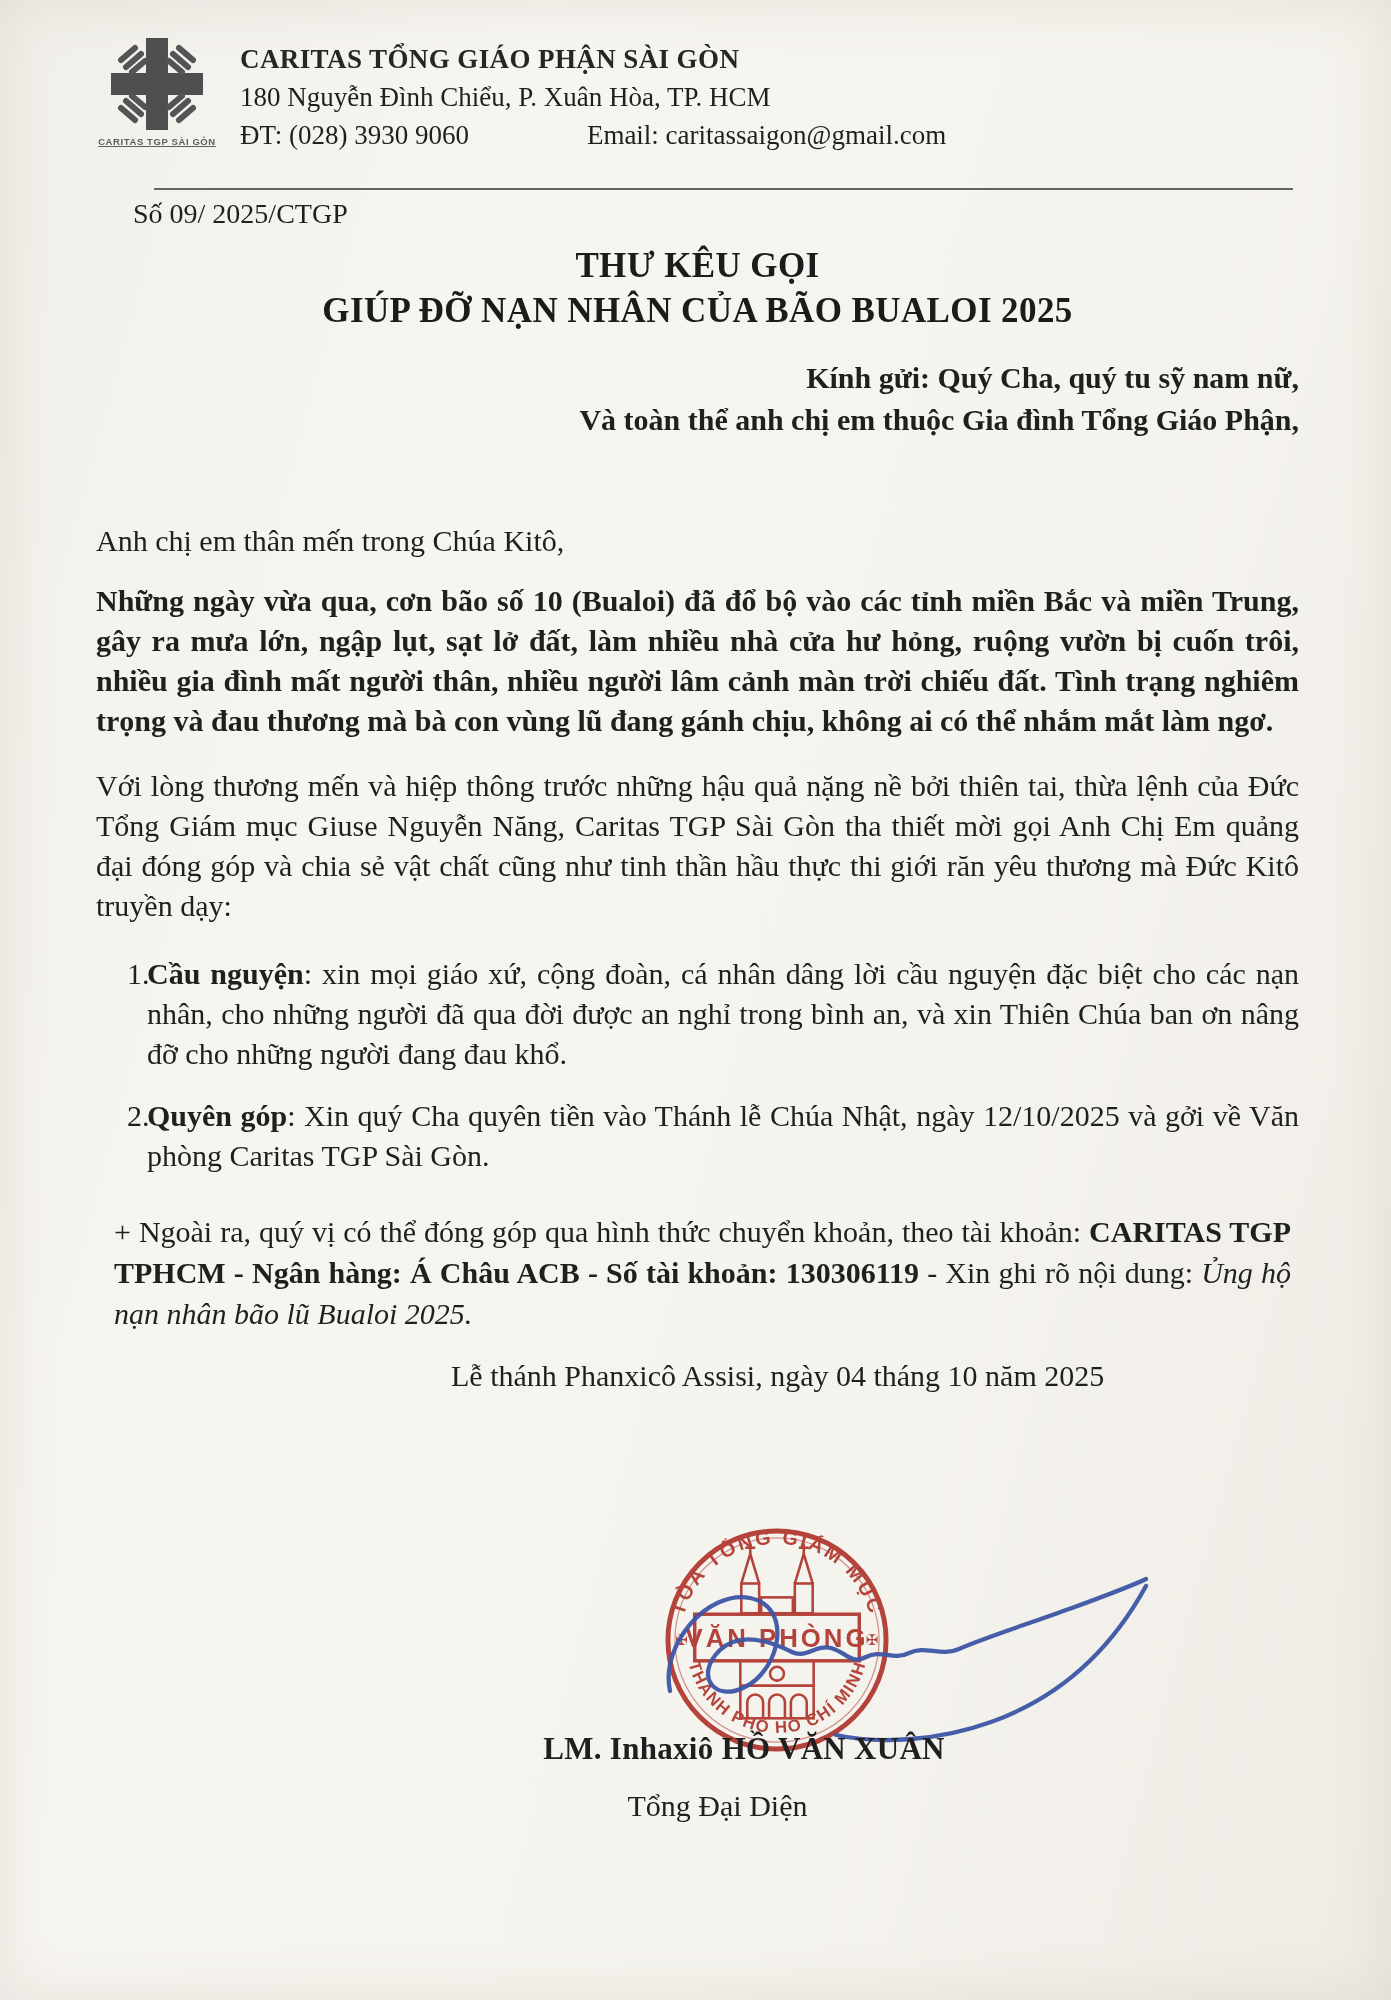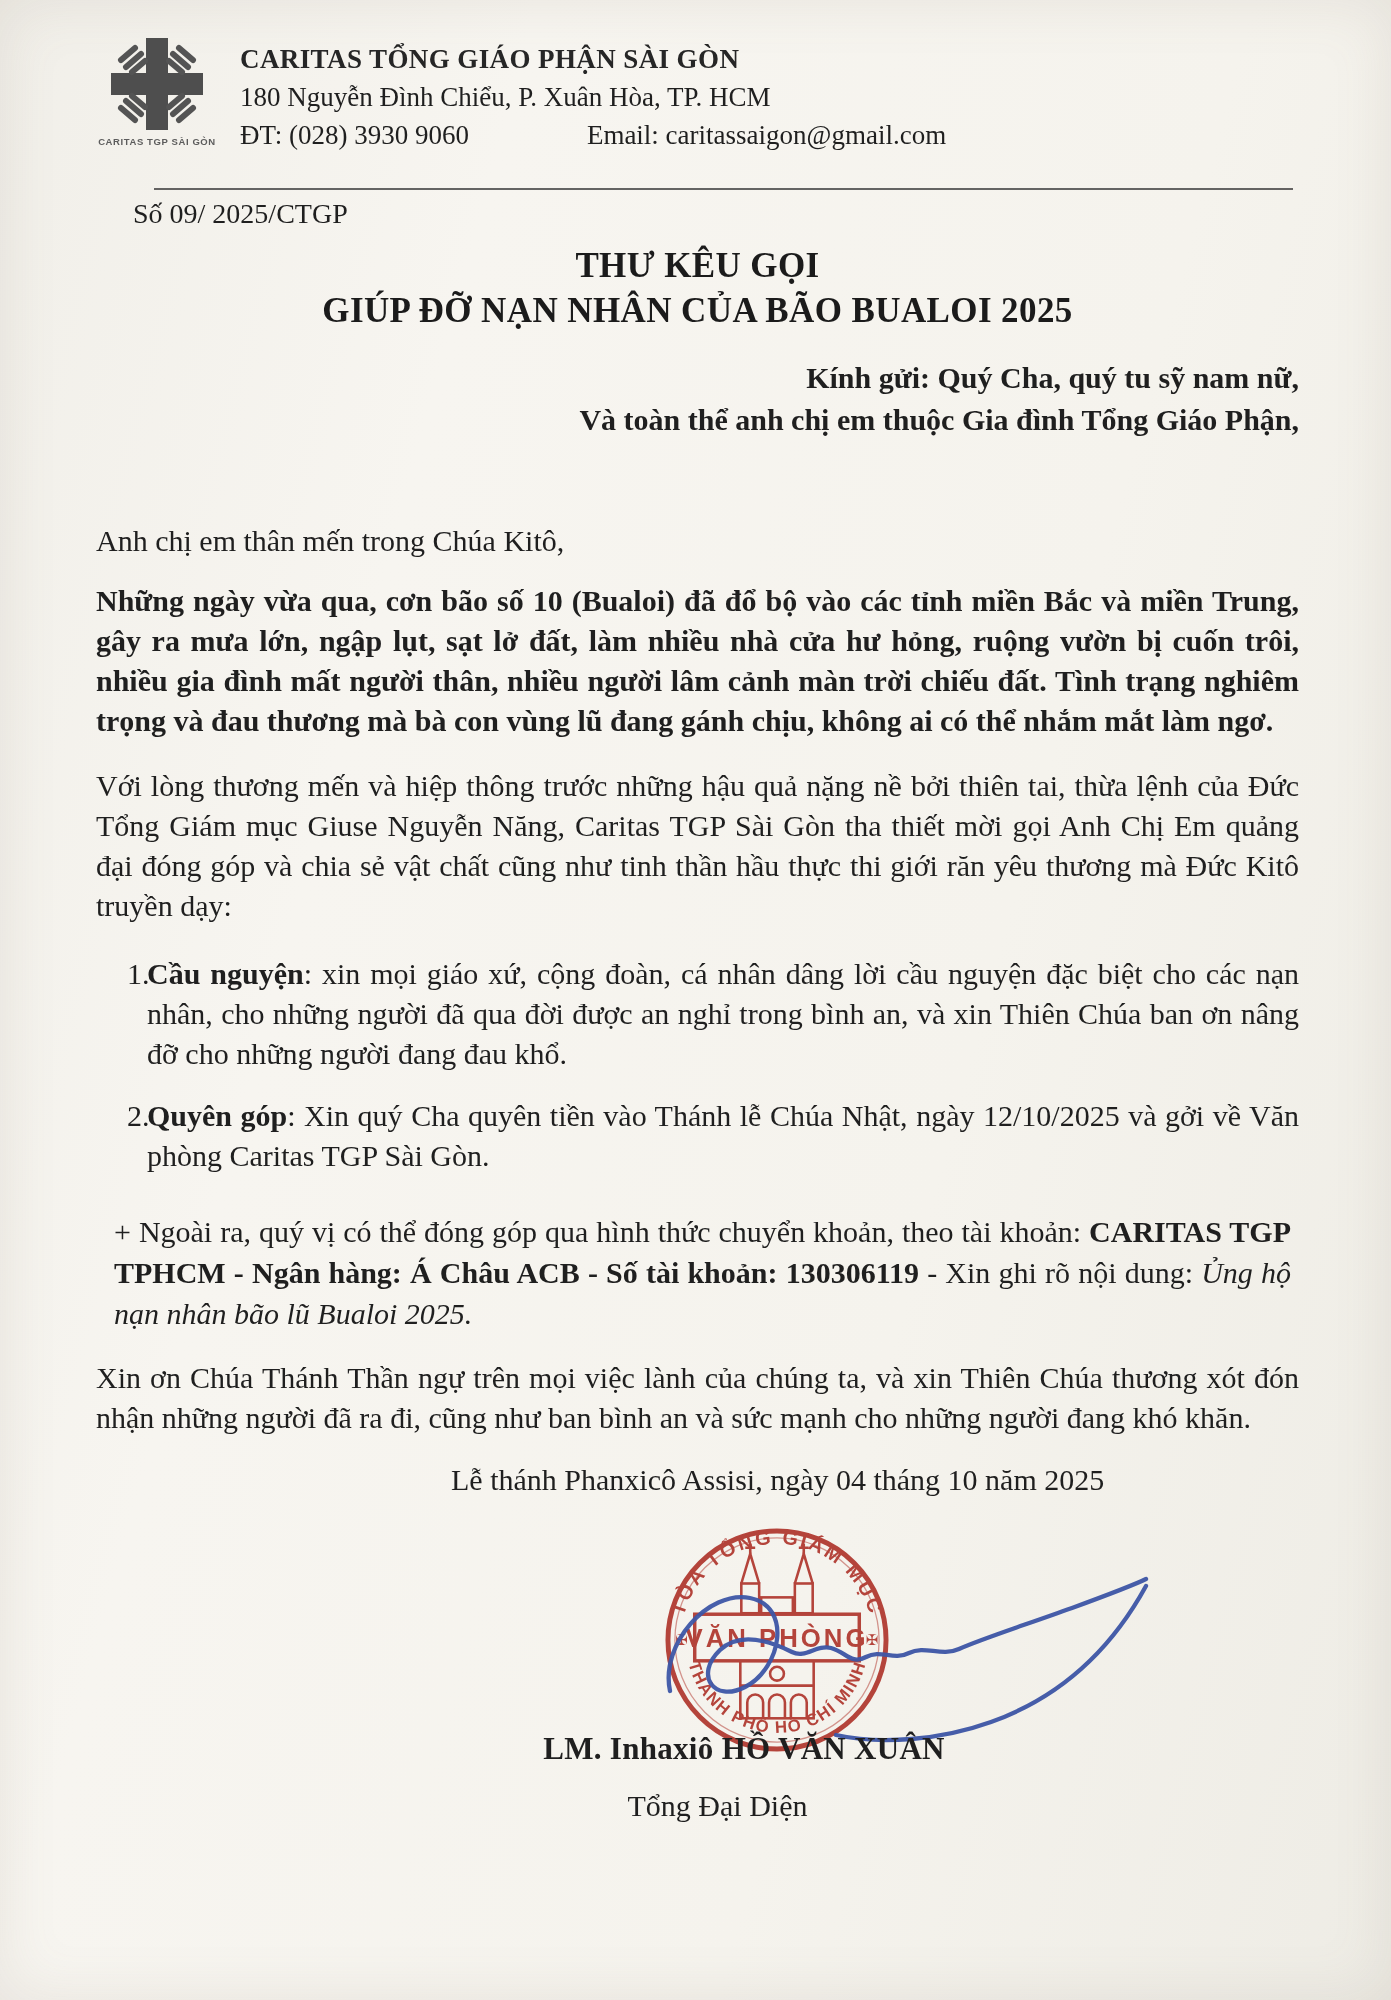--- a/index.html
+++ b/index.html
@@ -10,21 +10,21 @@
     box-shadow:inset 0 0 60px rgba(120,110,90,.12);
     font-family:"Liberation Serif","DejaVu Serif",serif;
     color:#1f1f1f;
     overflow:hidden;
   }
   .content{padding:34px 92px 0 96px;}
   
   .header{display:flex;gap:24px;align-items:flex-start;margin-left:2px;}
   .logo-box{width:118px;flex:none;text-align:center;}
   .logo-box svg{display:block;margin:0 auto;}
-  .logo-caption{font-family:"Liberation Sans","DejaVu Sans",sans-serif;font-size:9.5px;font-weight:bold;letter-spacing:.6px;color:#5c5c5c;margin-top:2px;white-space:nowrap;}
+  .logo-caption{font-family:"Liberation Sans","DejaVu Sans",sans-serif;font-size:9.5px;font-weight:bold;letter-spacing:.6px;color:#5c5c5c;margin-top:2px;white-space:nowrap;text-decoration:underline;}
   .header-text{padding-top:6px;font-size:27px;line-height:38px;}
   .org-name{font-weight:bold;letter-spacing:.4px;color:#262626;}
   .contact-row{display:flex;gap:118px;}
   
   .rule{border:0;border-top:2.5px solid #4a4a4a;margin:34px 6px 0 58px;opacity:.85;}
   .ref-number{margin:8px 0 0 37px;font-size:28px;}
   
   .title{margin-top:13px;text-align:center;font-weight:bold;font-size:35px;line-height:45px;letter-spacing:.4px;color:#1b1b1b;}
   
   .salutation{margin-top:24px;font-weight:bold;font-size:30px;line-height:42px;text-align:right;}
@@ -114,21 +114,20 @@
         <p class="p li-body"><strong>Cầu nguyện</strong><span>: xin mọi giáo xứ, cộng đoàn, cá nhân dâng lời cầu nguyện đặc biệt cho các nạn nhân, cho những người đã qua đời được an nghỉ trong bình an, và xin Thiên Chúa ban ơn nâng đỡ cho những người đang đau khổ.</span></p>
       </div>
       <div class="li">
         <span class="li-num">2.</span>
         <p class="p li-body"><strong>Quyên góp</strong><span>: Xin quý Cha quyên tiền vào Thánh lễ Chúa Nhật, ngày 12/10/2025 và gởi về Văn phòng Caritas TGP Sài Gòn.</span></p>
       </div>
     </div>
 
     <p class="p donation"><span>+ Ngoài ra, quý vị có thể đóng góp qua hình thức chuyển khoản, theo tài khoản: </span><strong>CARITAS TGP TPHCM - Ngân hàng: Á Châu ACB - Số tài khoản: 130306119</strong><span> - Xin ghi rõ nội dung: </span><em>Ủng hộ nạn nhân bão lũ Bualoi 2025.</em></p>
 
-    <p class="p closing">Xin ơn Chúa Thánh Thần ngự trên mọi việc lành của chúng ta, và xin Thiên Chúa thương xót đón nhận những người đã ra đi, cũng như ban bình an và sức mạnh cho những người đang khó khăn.</p>
 
     <div class="dateline">Lễ thánh Phanxicô Assisi, ngày 04 tháng 10 năm 2025</div>
   </div>
 
   <div class="stamp">
     <svg width="228" height="228" viewBox="0 0 230 230">
       <defs>
         <path id="arcTop" d="M 18,115 A 97,97 0 1 1 212,115" fill="none"></path>
         <path id="arcBottom" d="M 26,140 A 92,92 0 0 0 204,140" fill="none"></path>
       </defs>

